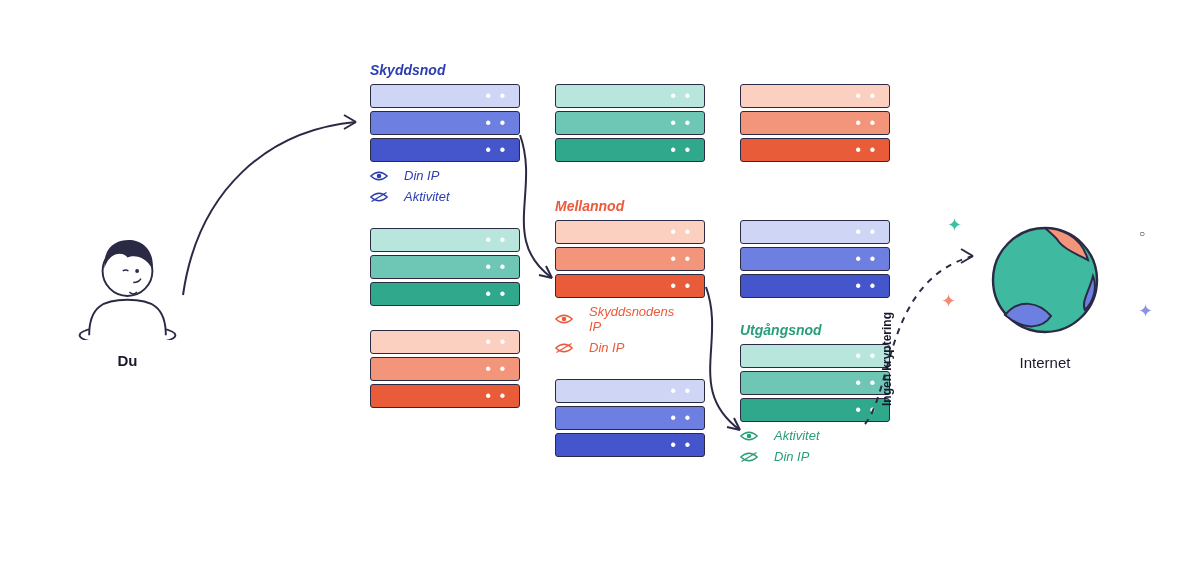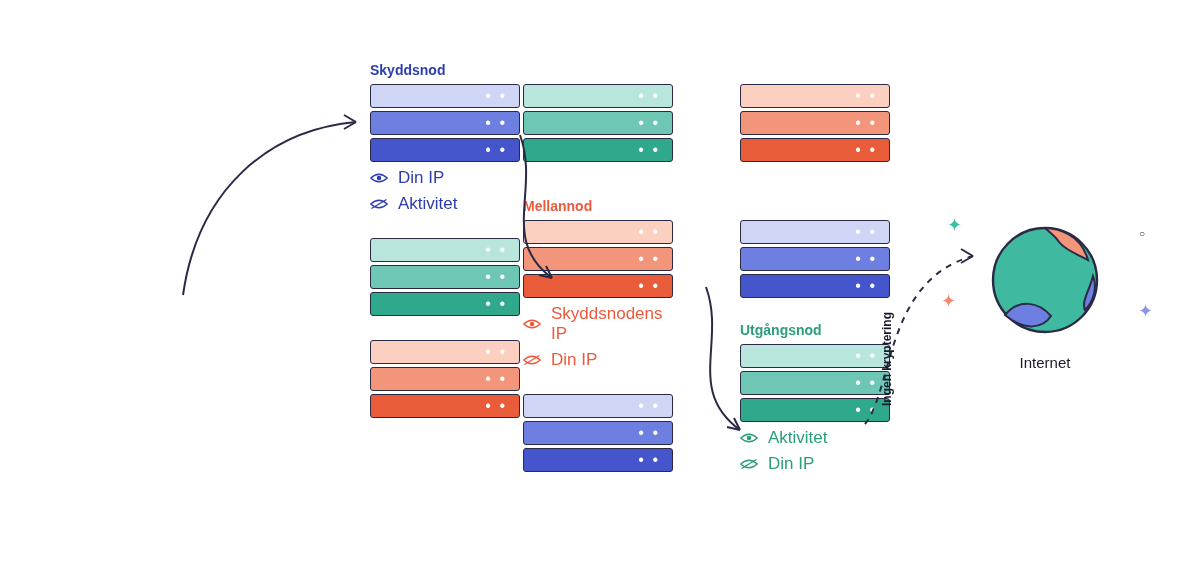--- a/index.html
+++ b/index.html
@@ -13,21 +13,21 @@
   }
   .stage { position: relative; width: 100%; height: 100%; }
 
   
   .person-wrap { position: absolute; left: 60px; top: 225px; width: 135px; text-align: center; }
   .person-svg { width: 115px; height: 115px; }
   .person-label { margin-top: 8px; font-weight: 700; color: #1a1a2e; font-size: 15px; }
 
   
   .server-col { position: absolute; width: 150px; }
-  .server-stack { width: 130px; margin-bottom: 24px; }
+  .server-stack { width: 130px; margin-bottom: 24px; font-style: italic; }
   .node-title { font-weight: 700; font-size: 14px; margin-bottom: 6px; }
   .title-guard { color: #2c3db0; }
   .title-middle { color: #eb5a3c; }
   .title-exit  { color: #2a9d7a; }
 
   .stack-box { width: 150px; }
   .server-row {
     height: 24px;
     border: 1.5px solid #2a2a45;
     border-radius: 3px;
@@ -43,21 +43,21 @@
   .c-blue-1 { background: #cfd6f5; }
   .c-blue-2 { background: #6d7fe0; }
   .c-blue-3 { background: #4555cc; }
   .c-teal-1 { background: #b8e6dd; }
   .c-teal-2 { background: #6ec7b5; }
   .c-teal-3 { background: #2fa88c; }
   .c-orange-1 { background: #fcd0c0; }
   .c-orange-2 { background: #f3957a; }
   .c-orange-3 { background: #e95c3a; }
 
-  .info-line { display: flex; align-items: center; gap: 10px; font-size: 17px; margin-top: 6px; }
+  .info-line { display: flex; align-items: center; gap: 16px; font-size: 13px; margin-top: 6px; }
   .info-guard { color: #2c3db0; }
   .info-middle { color: #eb5a3c; }
   .info-exit { color: #2a9d7a; }
   .eye, .eye-cross { width: 18px; height: 12px; flex: 0 0 auto; }
   .eye svg, .eye-cross svg { width: 100%; height: 100%; display: block; }
 
   
   .globe-wrap { position: absolute; right: 45px; top: 220px; width: 180px; text-align: center; }
   .globe-svg { width: 120px; height: 120px; }
   .globe-label { margin-top: 10px; font-weight: 400; color: #1a1a2e; font-size: 15px; }
@@ -73,27 +73,40 @@
     position: absolute;
     transform: rotate(-90deg);
     transform-origin: left top;
     font-size: 12px;
     font-weight: 700;
     color: #1a1a2e;
     white-space: nowrap;
   }
 
   .col1 { left: 370px; }
-  .col2 { left: 523px; }
+  .col2 { left: 555px; }
   .col3 { left: 740px; }
 </style>
 </head>
 <body>
 <div class="stage">
 
+<div class="person-wrap">
+  <svg class="person-svg" viewBox="0 0 120 120">
+    <ellipse cx="60" cy="115" rx="50" ry="10" fill="none" stroke="#2a2a45" stroke-width="2"></ellipse>
+    <path d="M20 115 C20 85 35 78 60 78 C85 78 100 85 100 115" fill="#ffffff" stroke="#2a2a45" stroke-width="2"></path>
+    <circle cx="60" cy="48" r="26" fill="#ffffff" stroke="#2a2a45" stroke-width="2"></circle>
+    <path d="M36 45 C34 18 55 14 66 16 C82 19 88 34 86 46 C80 34 68 30 60 34 C54 26 40 30 36 45 Z" fill="#2a2a45"></path>
+    <circle cx="70" cy="48" r="2" fill="#2a2a45"></circle>
+    <path d="M55 48 Q58 46 61 48" stroke="#2a2a45" stroke-width="1.5" fill="none"></path>
+    <path d="M74 56 Q72 60 66 60" stroke="#2a2a45" stroke-width="1.5" fill="none"></path>
+    <path d="M62 70 Q66 74 70 70" stroke="#2a2a45" stroke-width="1.5" fill="none"></path>
+  </svg>
+  <div class="person-label">Du</div>
+</div>
 
 <div class="server-col col1" style="top:62px">
 
   <div class="server-stack">
     <div class="node-title title-guard">Skyddsnod</div>
     <div class="stack-box">
       <div class="server-row c-blue-1"></div>
       <div class="server-row c-blue-2"></div>
       <div class="server-row c-blue-3"></div>
     </div>

